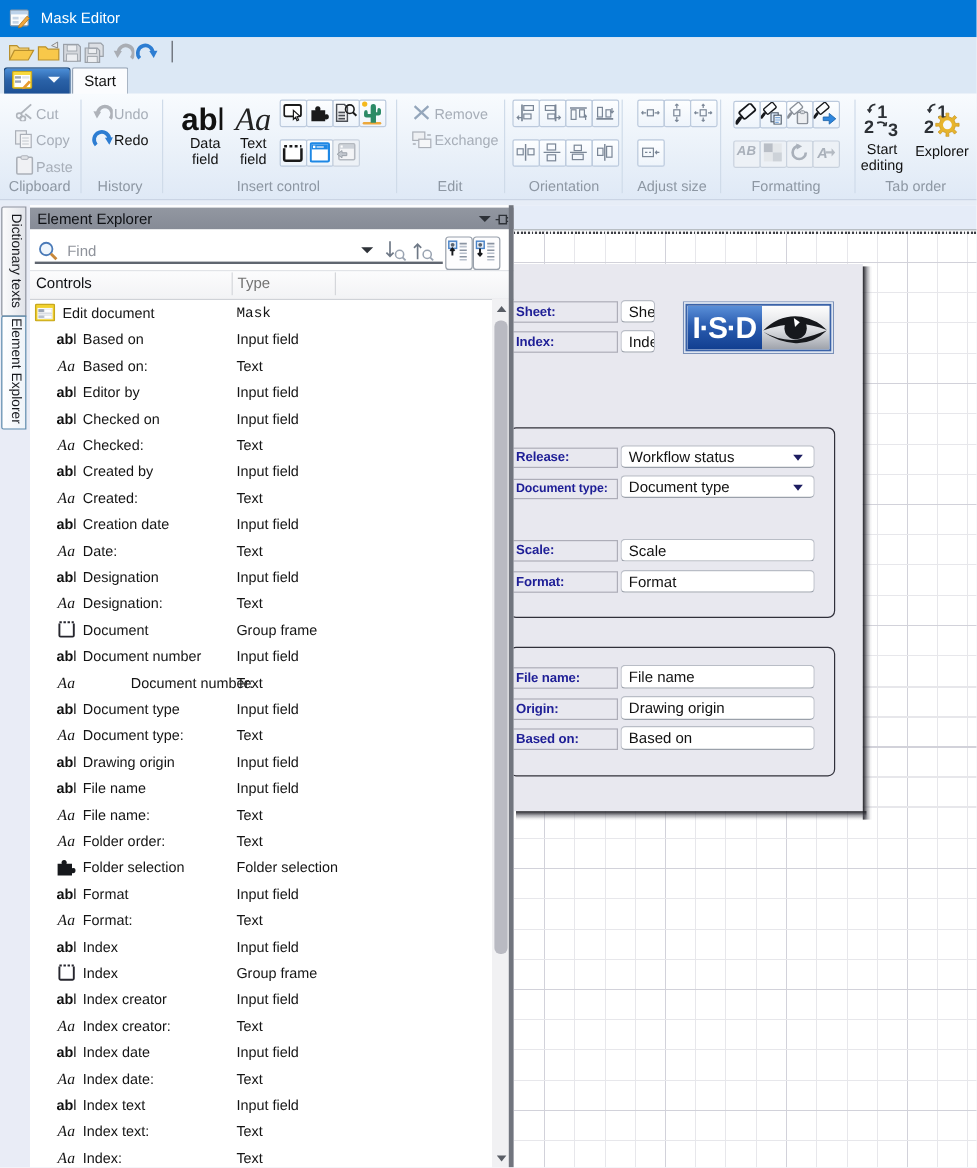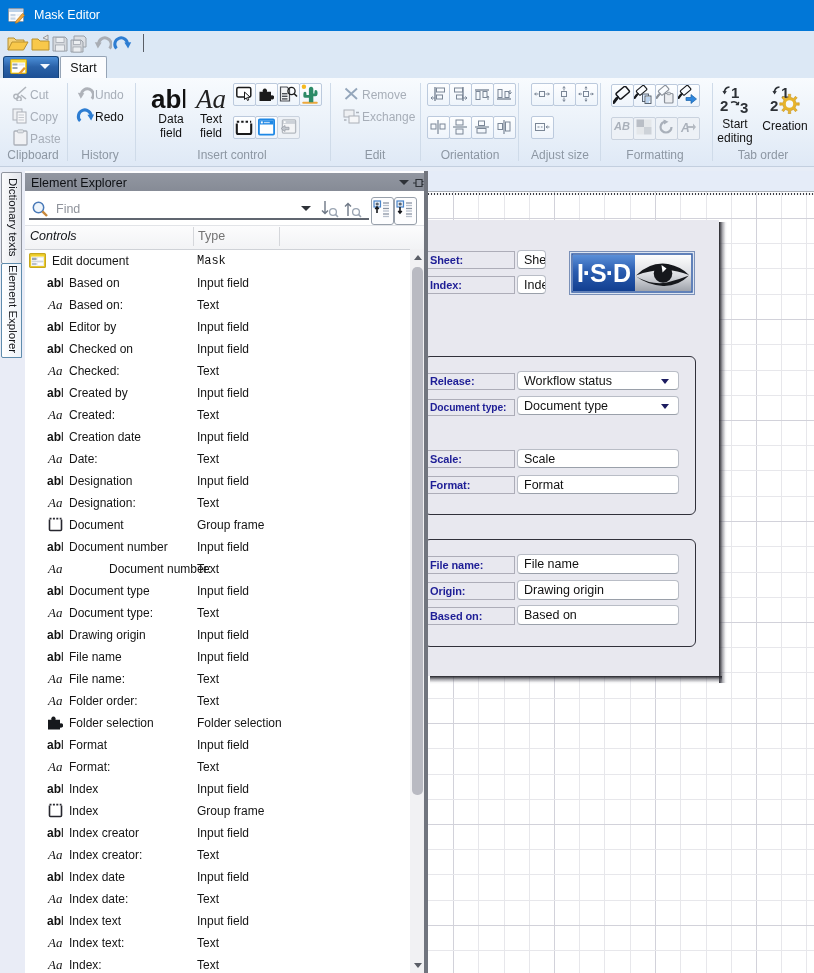--- a/index.html
+++ b/index.html
@@ -332,21 +332,21 @@
 <svg class="abs" style="left:768px;top:84px" width="34" height="30" viewBox="0 0 34 30">
 <text x="13" y="14" font-size="15" font-weight="bold" fill="#2d3136" font-family="Liberation Sans">1</text>
 <text x="2" y="27" font-size="15" font-weight="bold" fill="#2d3136" font-family="Liberation Sans">2</text>
 <path d="M11.5 3 Q6.5 3.5 6.5 8.5" fill="none" stroke="#2d3136" stroke-width="1.6"></path>
 <path d="M5 7 L6.6 9.3 L8.2 7" fill="none" stroke="#2d3136" stroke-width="1.3"></path>
 <g transform="translate(21.5,20)">
 <path fill="#e7b42c" stroke="#c79420" stroke-width="0.6" d="M-1.08 -6.71 L-1.27 -9.72 L1.27 -9.72 L1.08 -6.71 L3.98 -5.51 L5.97 -7.77 L7.77 -5.97 L5.51 -3.98 L6.71 -1.08 L9.72 -1.27 L9.72 1.27 L6.71 1.08 L5.51 3.98 L7.77 5.97 L5.97 7.77 L3.98 5.51 L1.08 6.71 L1.27 9.72 L-1.27 9.72 L-1.08 6.71 L-3.98 5.51 L-5.97 7.77 L-7.77 5.97 L-5.51 3.98 L-6.71 1.08 L-9.72 1.27 L-9.72 -1.27 L-6.71 -1.08 L-5.51 -3.98 L-7.77 -5.97 L-5.97 -7.77 L-3.98 -5.51 Z"></path>
 <circle cx="0" cy="0" r="3.7" fill="#f6f9fc"></circle>
 </g>
 </svg>
-<div class="abs" style="left:755px;top:119px;width:60px;text-align:center;font-size:12px;color:#111;">Creation</div>
+<div class="abs" style="left:755px;top:119px;width:60px;text-align:center;font-size:12px;color:#111;">Explorer</div>
 <div class="abs" style="left:0;top:167px;width:814px;height:4px;background:#e7edf7;"></div>
 <div class="abs" style="left:428px;top:171px;width:386px;height:802px;background:#fff;"></div>
 <div class="abs" style="left:428px;top:171px;width:386px;height:20px;background:#e5ecf8;"></div>
 <div class="abs" style="left:428px;top:191px;width:386px;height:1px;background:#a9aeb6;"></div>
 <svg class="abs" style="left:428px;top:192px" width="386" height="781" viewBox="0 0 386 781" shape-rendering="crispEdges">
       <line x1="25.5" y1="0" x2="25.5" y2="781" stroke="#d2d2da" stroke-width="1"></line>
       <line x1="50.5" y1="0" x2="50.5" y2="781" stroke="#e7e7eb" stroke-width="1"></line>
       <line x1="76.5" y1="0" x2="76.5" y2="781" stroke="#e7e7eb" stroke-width="1"></line>
       <line x1="101.5" y1="0" x2="101.5" y2="781" stroke="#e7e7eb" stroke-width="1"></line>
       <line x1="126.5" y1="0" x2="126.5" y2="781" stroke="#d2d2da" stroke-width="1"></line>
@@ -520,21 +520,21 @@
 <path d="M10 8.5 h6" stroke="#8a94a2"></path>
         <path d="M10 11 h6" stroke="#b8c0cc"></path>
 <path d="M10 14 h6" stroke="#8a94a2"></path>
         <path d="M10 16.5 h6" stroke="#b8c0cc"></path>
 </g>
 </svg>
 <div class="abs" style="left:25px;top:225px;width:403px;height:23px;
 background:linear-gradient(#fcfcfd,#f2f3f5);border-top:1px solid #e2e4e8;border-bottom:1px solid #cfd2d7;"></div>
 <div class="abs" style="left:193px;top:227px;width:1px;height:19px;background:#d5d7db;"></div>
 <div class="abs" style="left:279px;top:227px;width:1px;height:19px;background:#d5d7db;"></div>
-<div class="abs" style="left:30px;top:229px;font-size:12.5px;color:#101216;font-style:italic;">Controls</div>
+<div class="abs" style="left:30px;top:229px;font-size:12.5px;color:#101216;">Controls</div>
 <div class="abs" style="left:198px;top:229px;font-size:12.5px;color:#737373;">Type</div>
 <svg class="abs" style="left:29px;top:253px" width="17" height="15" viewBox="0 0 17 15">
 <rect x="0.6" y="0.6" width="15.8" height="13.8" rx="1" fill="#f2d22e" stroke="#c8a81e" stroke-width="1.2"></rect>
 <rect x="2.2" y="3.6" width="12.6" height="9.4" fill="#fdfdfd"></rect>
 <rect x="3" y="4.6" width="4.6" height="2.6" fill="#9aa4b2"></rect>
 <rect x="8.2" y="4.6" width="6" height="2.6" fill="#fff" stroke="#d8dce2" stroke-width="0.5"></rect>
 <rect x="2.6" y="8" width="11.8" height="1" fill="#d0d5dc"></rect>
 <rect x="3" y="9.8" width="4.6" height="2.4" fill="#b8c0cc"></rect>
 <rect x="8.2" y="9.8" width="6" height="2.4" fill="#fff" stroke="#d8dce2" stroke-width="0.5"></rect>
 </svg>

